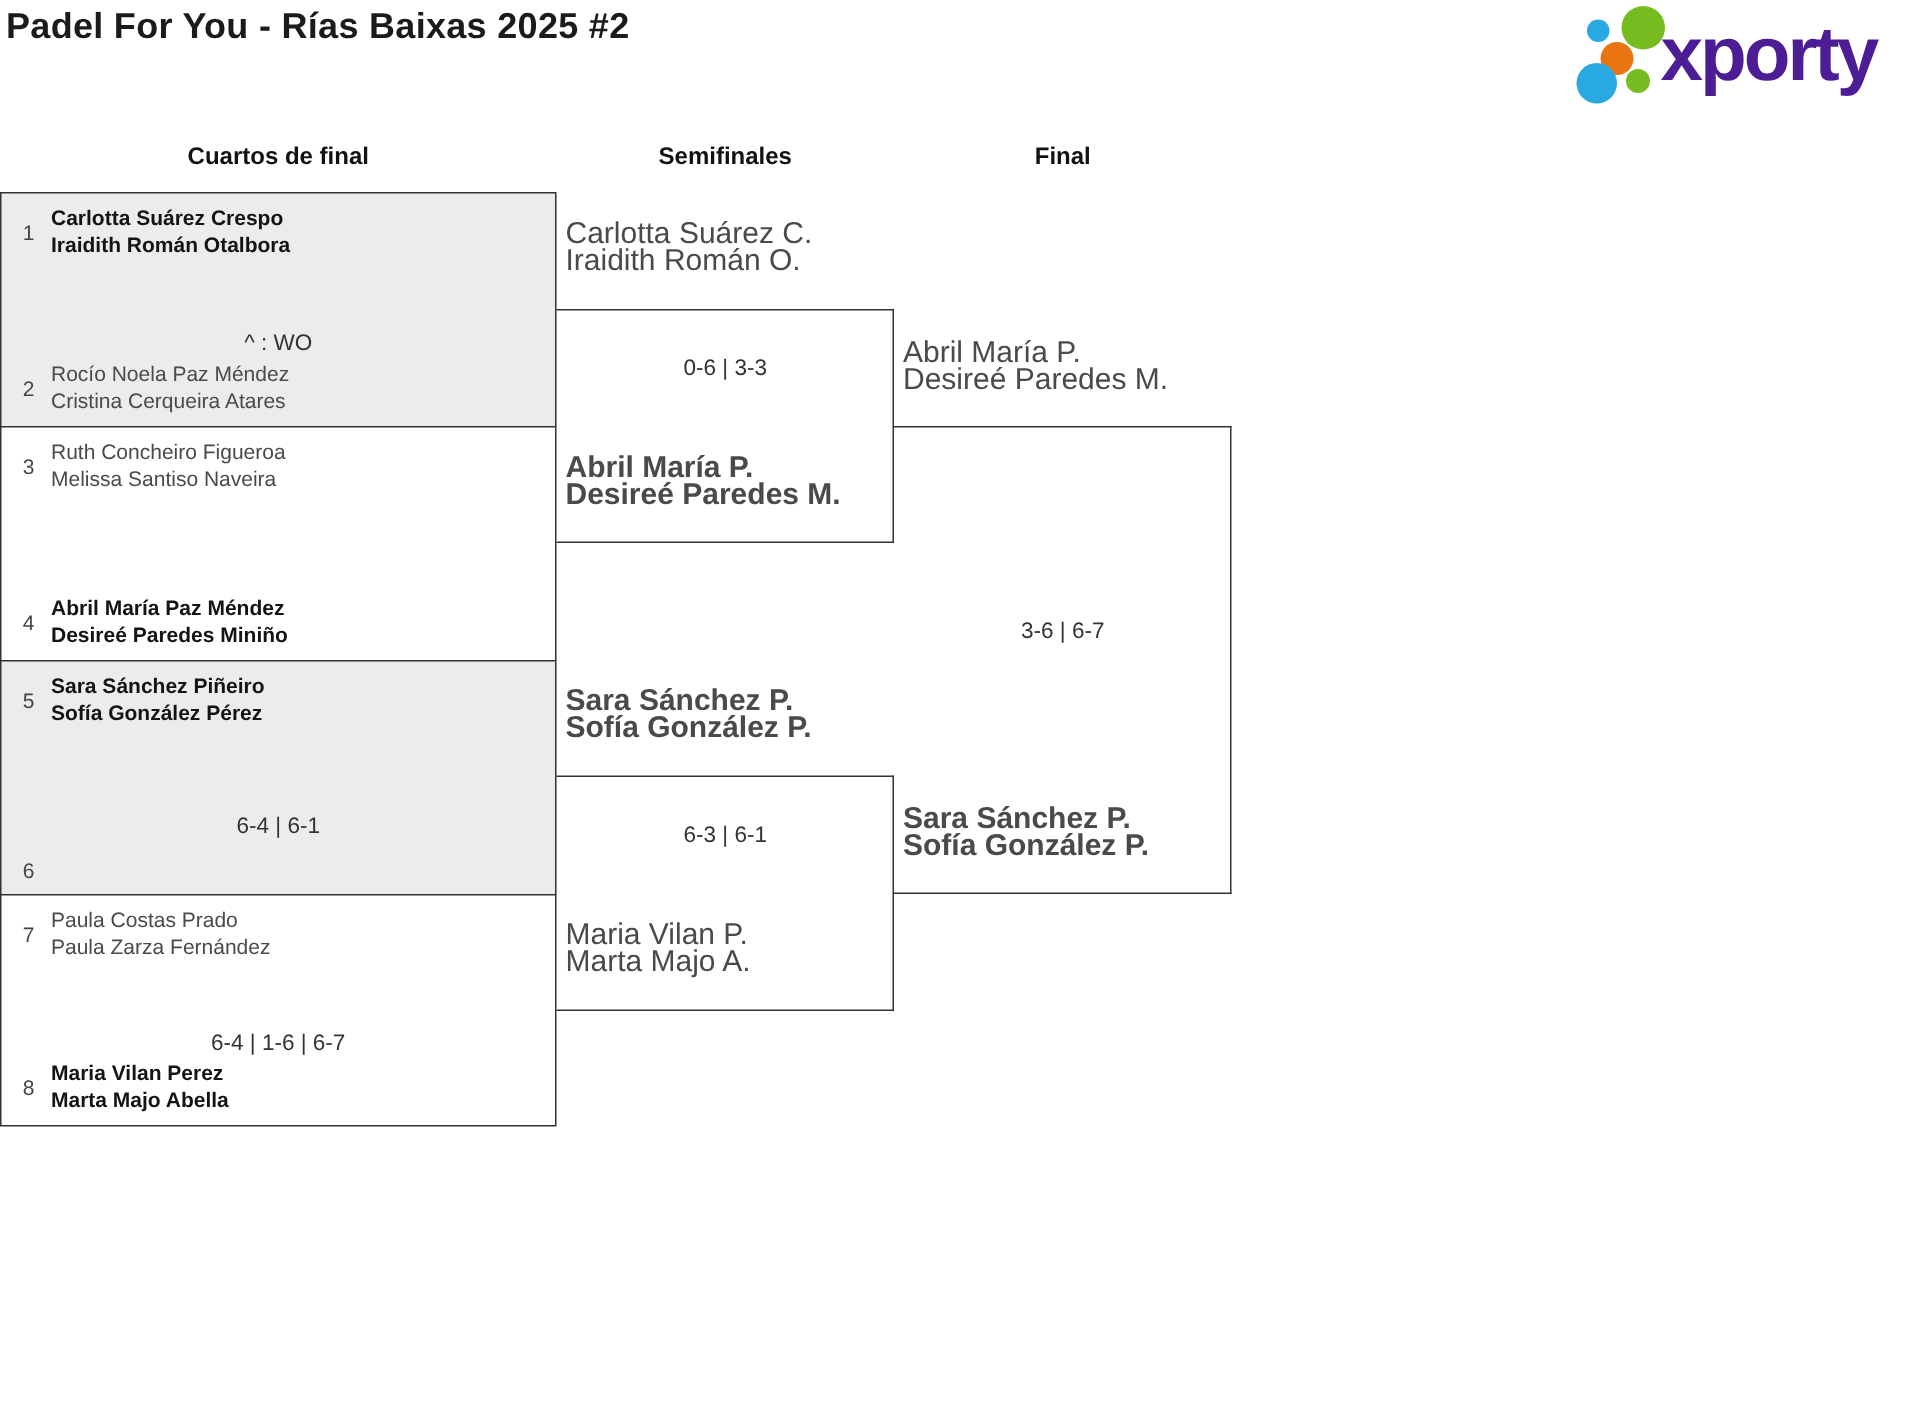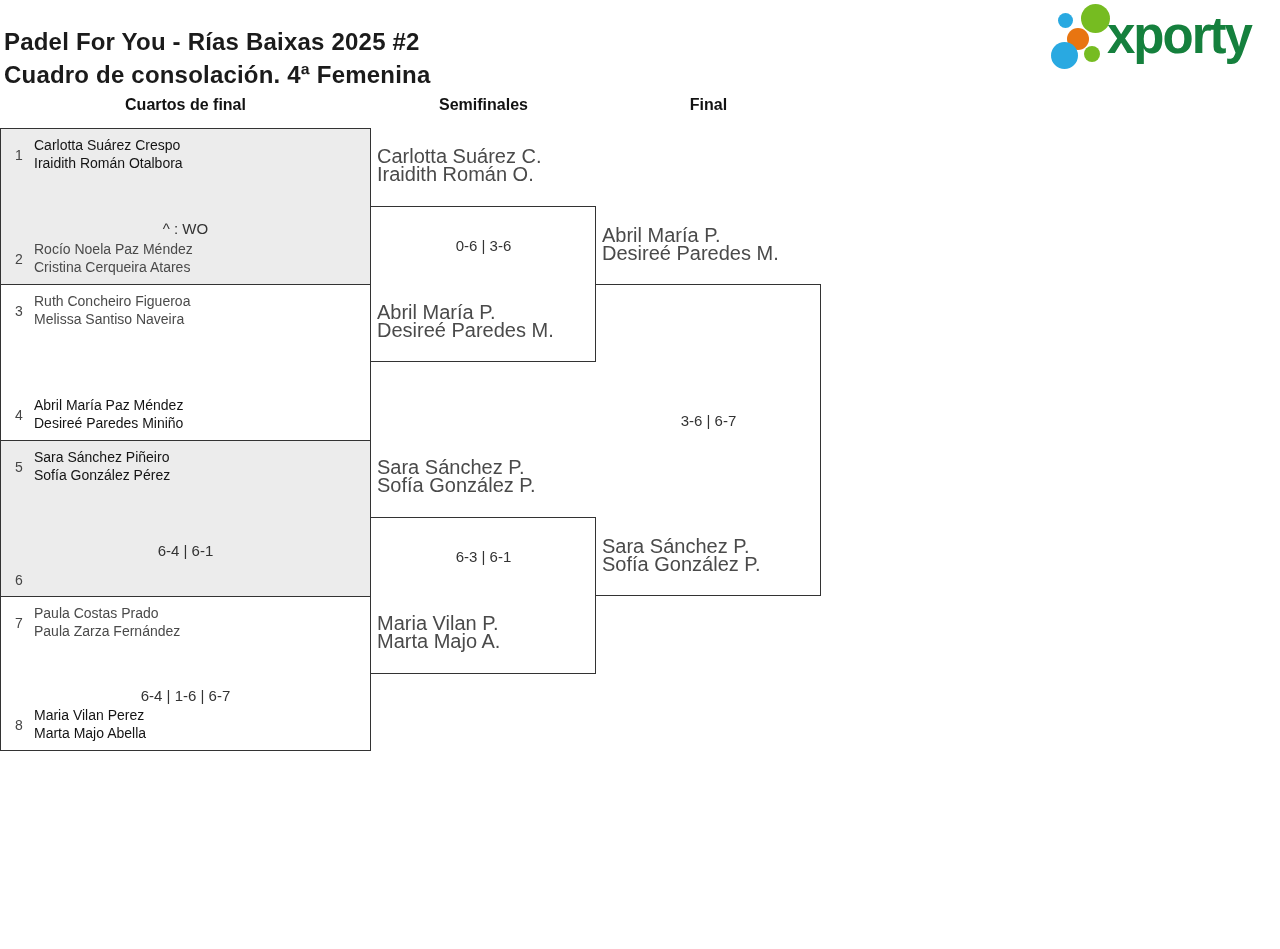--- a/index.html
+++ b/index.html
@@ -4,32 +4,32 @@
 <style>
   * { margin:0; padding:0; box-sizing:border-box; }
   body { background:#ffffff; }
   .page {
     position:relative; width:1280px; height:949px; background:#ffffff;
     font-family:"Liberation Sans", sans-serif; overflow:hidden;
   }
 
   
   .title { position:absolute; left:4px; top:1px; font-size:24px; line-height:33px;
-           font-weight:700; color:#1b1b1b; letter-spacing:0.2px;margin-top:24px; }
+           font-weight:700; color:#1b1b1b; letter-spacing:0.2px; }
 
   
   .logo { position:absolute; left:1045px; top:3px; width:232px; height:70px; cursor:pointer; }
   .dot { position:absolute; border-radius:50%; }
   .dot-blue-sm   { left:13px; top:10px; width:15px; height:15px; background:#29a9e1; }
   .dot-green-lg  { left:36px; top:1px;  width:29px; height:29px; background:#76bc21; }
   .dot-orange    { left:22px; top:25px; width:22px; height:22px; background:#e87511; }
   .dot-blue-lg   { left:6px;  top:39px; width:27px; height:27px; background:#29a9e1; }
   .dot-green-sm  { left:39px; top:43px; width:16px; height:16px; background:#76bc21; }
   .wordmark { position:absolute; left:62px; top:7px; font-size:51px; line-height:51px;
-              font-weight:800; letter-spacing:-2px; color:#15803d; }
+              font-weight:800; letter-spacing:-2px; color:#4c1d95; }
 
   
   .round-header { position:absolute; top:96px; text-align:center; font-size:16px;
                   font-weight:700; color:#121212; }
   .rh-qf { left:0px;   width:371px; }
   .rh-sf { left:371px; width:225px; }
   .rh-f  { left:596px; width:225px; }
 
   
   .match-qf { position:absolute; left:0px; width:371px; border:1px solid #333;
@@ -37,21 +37,21 @@
               padding:8px 10px; }
   .qf-1 { top:128px; height:157px; background:#ececec; }
   .qf-2 { top:284px; height:157px; background:#ffffff; }
   .qf-3 { top:440px; height:157px; background:#ececec; }
   .qf-4 { top:596px; height:155px; background:#ffffff; }
 
   .team-row { display:flex; align-items:center; gap:7px; }
   .seed { flex:none; width:16px; text-align:center; font-size:14px; color:#454545; }
   .players { font-size:14px; line-height:17.5px; }
   .players .line { color:#4a4a4a; }
-  .winner .line { color:#141414; font-weight:400; }
+  .winner .line { color:#141414; font-weight:700; }
   .match-score { text-align:center; font-size:15px; color:#333;margin-top:44px; }
 
   
   .match-open { position:absolute; border:1px solid #333; border-left:none; background:transparent; }
   .sf-1  { left:371px; top:206px; width:225px; height:156px; }
   .sf-2  { left:371px; top:517px; width:225px; height:157px; }
   .final { left:596px; top:284px; width:225px; height:312px; }
 
   
   .flabel { position:absolute; font-size:20px; line-height:18px; }
@@ -69,21 +69,20 @@
   .sc-sf2 { left:371px; width:225px; top:548px; }
   .sc-f   { left:596px; width:225px; top:392px;margin-top:20px; }
 </style>
 </head>
 <body>
 
 <div class="page">
 
   <div class="title">
     <div>Padel For You - Rías Baixas 2025 #2</div>
-    <div>Cuadro de consolación. 4ª Femenina</div>
   </div>
 
   <div class="logo">
     <span class="dot dot-blue-sm"></span>
     <span class="dot dot-green-lg"></span>
     <span class="dot dot-orange"></span>
     <span class="dot dot-blue-lg"></span>
     <span class="dot dot-green-sm"></span>
     <span class="wordmark">xporty</span>
   </div>
@@ -160,21 +159,21 @@
   </div>
 
   <div class="match-open sf-1"></div>
   <div class="match-open sf-2"></div>
   <div class="match-open final"></div>
 
   <div class="flabel lbl-sf1-top">
     <div class="line">Carlotta Suárez C.</div>
     <div class="line">Iraidith Román O.</div>
   </div>
-  <div class="fscore sc-sf1">0-6 | 3-6</div>
+  <div class="fscore sc-sf1">0-6 | 3-3</div>
   <div class="flabel lbl-sf1-bot winner">
     <div class="line">Abril María P.</div>
     <div class="line">Desireé Paredes M.</div>
   </div>
 
   <div class="flabel lbl-sf2-top winner">
     <div class="line">Sara Sánchez P.</div>
     <div class="line">Sofía González P.</div>
   </div>
   <div class="fscore sc-sf2">6-3 | 6-1</div>

